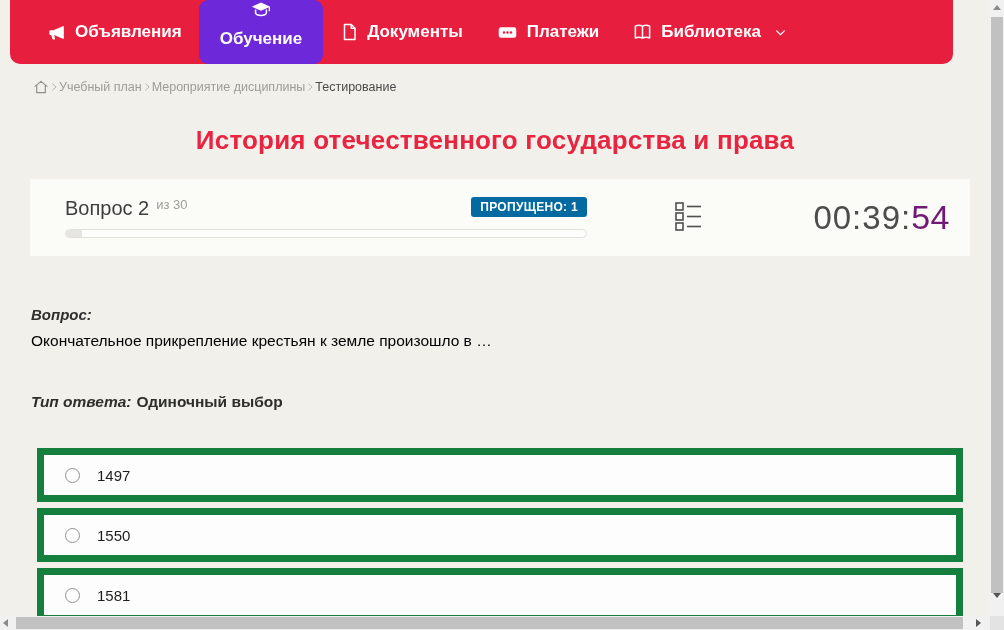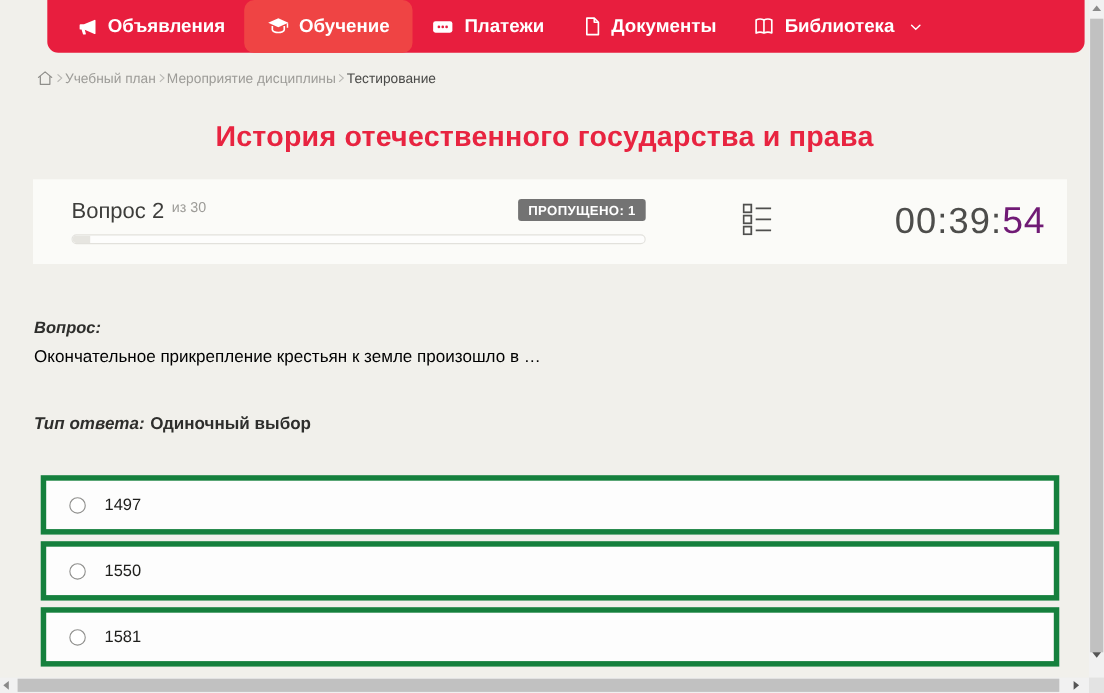--- a/index.html
+++ b/index.html
@@ -9,33 +9,33 @@
     background:#f1f0eb;
     position:relative;
     overflow:hidden;
   }
   
   .content {
     position:absolute; left:0; top:0; width:990px; height:616px; overflow:hidden;
   }
   
   .navbar {
-    margin-left:43px; width:943px; height:48px;
+    margin-left:10px; width:943px; height:64px;
     background:#e81e3e;
     border-radius:0 0 10px 10px;
     display:flex; align-items:stretch;
-    padding:0 10px;
+    padding:0 20px;
   }
   .nav-item {
     display:flex; align-items:center; gap:9px;
     padding:0 17px; color:#fff; font-weight:bold; font-size:17px;
     cursor:pointer; white-space:nowrap;
   }
   .nav-item.active {
-    background:#ef4444; border-radius:9px; padding:0 21px;
+    background:#6d28d9; border-radius:9px; padding:0 21px;flex-direction:column;
   }
   .nav-item svg { display:block; }
   .chevron-down { margin-left:4px; }
   
   .breadcrumb {
     margin:15px 0 0 33px;
     display:flex; align-items:center; 
     font-size:12.5px; color:#9d9c98;
   }
   .breadcrumb .crumb { cursor:pointer; }
@@ -51,21 +51,21 @@
   .q-panel {
     margin:23px 0 0 30px; width:940px; height:77px;
     background:#fbfbf8;
     display:flex; align-items:center;
   }
   .q-panel-left { margin-left:35px; width:522px; }
   .q-head { display:flex; align-items:flex-start; }
   .q-number { font-size:20px; color:#3d3d3b; }
   .q-of { font-size:13px; color:#9d9c98; margin-left:7px; }
   .q-badge {
-    margin-left:auto; background:#737373; color:#fff;
+    margin-left:auto; background:#0369a1; color:#fff;
     font-size:12px; font-weight:bold; letter-spacing:0.3px;
     padding:3px 9px; border-radius:3px;
   }
   .q-progress {
     margin-top:9px; height:9px; width:100%;
     background:#fdfdfc; border:1px solid #e2e1dc; border-radius:6px;
     overflow:hidden;
   }
   .q-progress-fill { height:100%; background:#e6e5e0; border-radius:6px 0 0 6px; }
   .q-list-icon { margin-left:88px; cursor:pointer; }
@@ -78,21 +78,21 @@
   
   .question-block { margin:50px 0 0 31px; width:930px; font-size:15.5px; color:#2e2e2c; }
   .q-label { font-weight:bold; font-style:italic; font-size:15px; color:#2e2e2c; }
   .q-text { margin-top:9px; font-size:15.5px; color:#000000; }
   .answer-type { margin-top:43px; font-size:15.5px; }
   .answer-type .val { font-style:normal; font-weight:bold; margin-left:5px; }
   
   .options { margin:37px 0 0 37px; width:926px; }
   .option {
     width:100%; height:54px; margin-bottom:6px;
-    background:#fdfdfd; border:5px solid #15803d;
+    background:#fdfdfd; border:7px solid #15803d;
     display:flex; align-items:center; padding-left:21px; gap:17px;
     cursor:pointer;
   }
   .radio {
     width:15px; height:15px; border-radius:50%;
     border:1px solid #8f8f8d; background:#fff; flex:none;
   }
   .option-label { font-size:15px; color:#1e1e1c; }
   
   .vscroll {
@@ -133,38 +133,38 @@
             <path d="M5.5 11.5 v4.2 c0 1.5 3 2.9 6.5 2.9 s6.5-1.4 6.5-2.9 v-4.2" fill="none" stroke="#fff" stroke-width="1.8"></path>
             <path d="M22 8.5 v5" stroke="#fff" stroke-width="1.6"></path>
           </svg>
       </span>
       <span>Обучение</span>
     </div>
 
 
     <div class="nav-item">
       <span>
+        <svg width="18" height="18" viewBox="0 0 24 24">
+            <path d="M6 2 h9 l5 5 v15 H6 z" fill="none" stroke="#fff" stroke-width="2" stroke-linejoin="round"></path>
+            <path d="M15 2 v5 h5" fill="none" stroke="#fff" stroke-width="2" stroke-linejoin="round"></path>
+          </svg>
+      </span>
+      <span>Документы</span>
+    </div>
+
+    <div class="nav-item">
+      <span>
         <svg width="21" height="21" viewBox="0 0 24 24">
             <rect x="2" y="6" width="20" height="12" rx="2.5" fill="#fff"></rect>
             <circle cx="8" cy="12" r="1.4" fill="#e81e3e"></circle>
             <circle cx="12" cy="12" r="1.4" fill="#e81e3e"></circle>
             <circle cx="16" cy="12" r="1.4" fill="#e81e3e"></circle>
           </svg>
       </span>
       <span>Платежи</span>
-    </div>
-
-    <div class="nav-item">
-      <span>
-        <svg width="18" height="18" viewBox="0 0 24 24">
-            <path d="M6 2 h9 l5 5 v15 H6 z" fill="none" stroke="#fff" stroke-width="2" stroke-linejoin="round"></path>
-            <path d="M15 2 v5 h5" fill="none" stroke="#fff" stroke-width="2" stroke-linejoin="round"></path>
-          </svg>
-      </span>
-      <span>Документы</span>
     </div>
 
     <div class="nav-item">
       <span>
         <svg width="19" height="19" viewBox="0 0 24 24">
             <path d="M3 4 c3-1.5 6-1.5 9 0 c3-1.5 6-1.5 9 0 v15 c-3-1.5-6-1.5-9 0 c-3-1.5-6-1.5-9 0 z" fill="none" stroke="#fff" stroke-width="1.9" stroke-linejoin="round"></path>
             <path d="M12 4 v15" stroke="#fff" stroke-width="1.9"></path>
           </svg>
       </span>
       <span>Библиотека</span>

